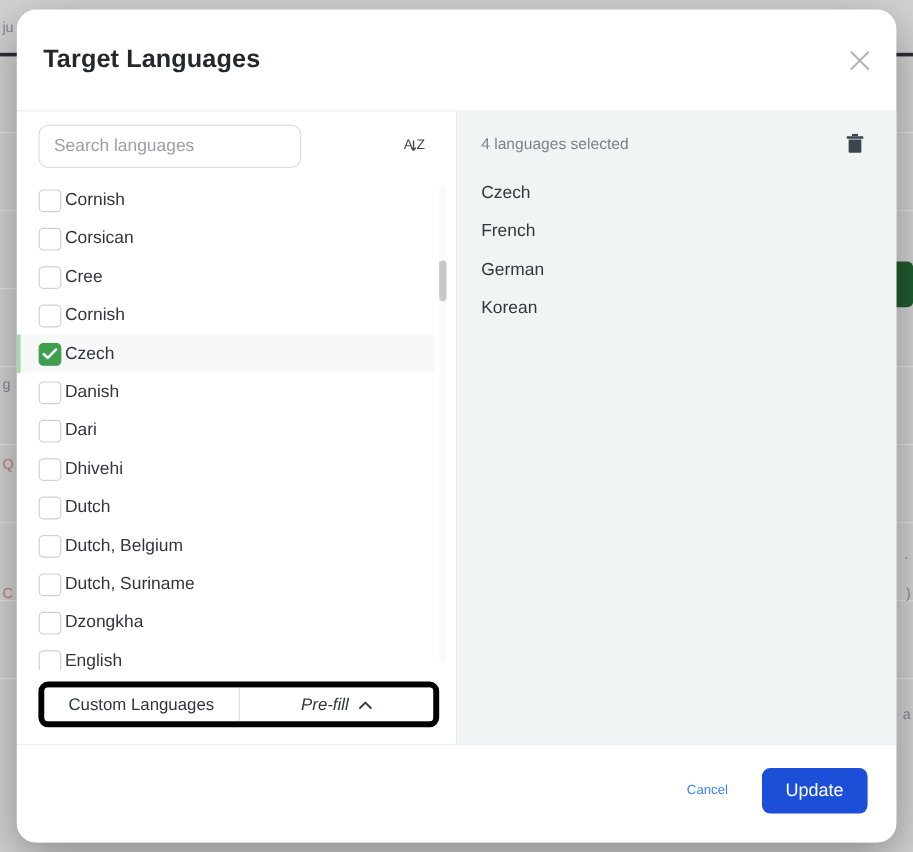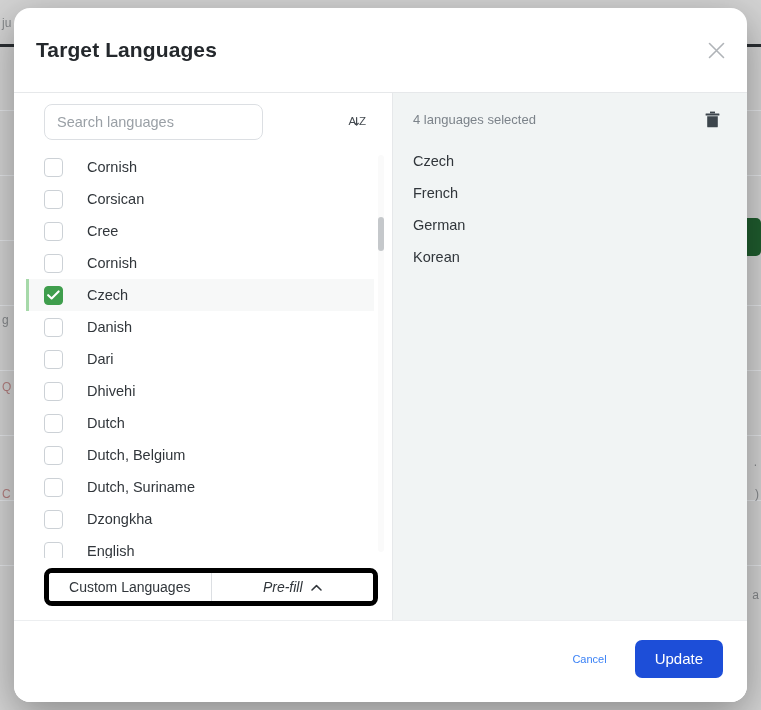--- a/index.html
+++ b/index.html
@@ -106,21 +106,20 @@
     cursor: pointer;
   }
   .close-btn svg { display:block; }
 
   
   .modal-body {
     flex: 1 1 auto;
     display: flex;
     border-top: 1px solid #e6e8ea;
     min-height: 0;
-    padding-left: 12px;
   }
 
   .left-col {
     width: 367px;
     flex: none;
     display: flex;
     flex-direction: column;
     border-right: 1px solid #e6e8ea;
     min-height: 0;
     background: #fff;
@@ -172,21 +171,21 @@
     position: absolute;
     inset: 0;
     overflow-y: auto;
     padding-right: 18px;
   }
   .lang-row {
     display: flex;
     align-items: center;
     height: 32px;
     padding-left: 18px;
-    gap: 24px;
+    gap: 3px;
     cursor: pointer;
     position: relative;
     border-left: 3px solid transparent;
     padding-left: 15px;
   }
   .lang-row.selected {
     background: #f7f8f8;
     border-left: 3px solid #a6d9a9;
   }
   .cbox {

